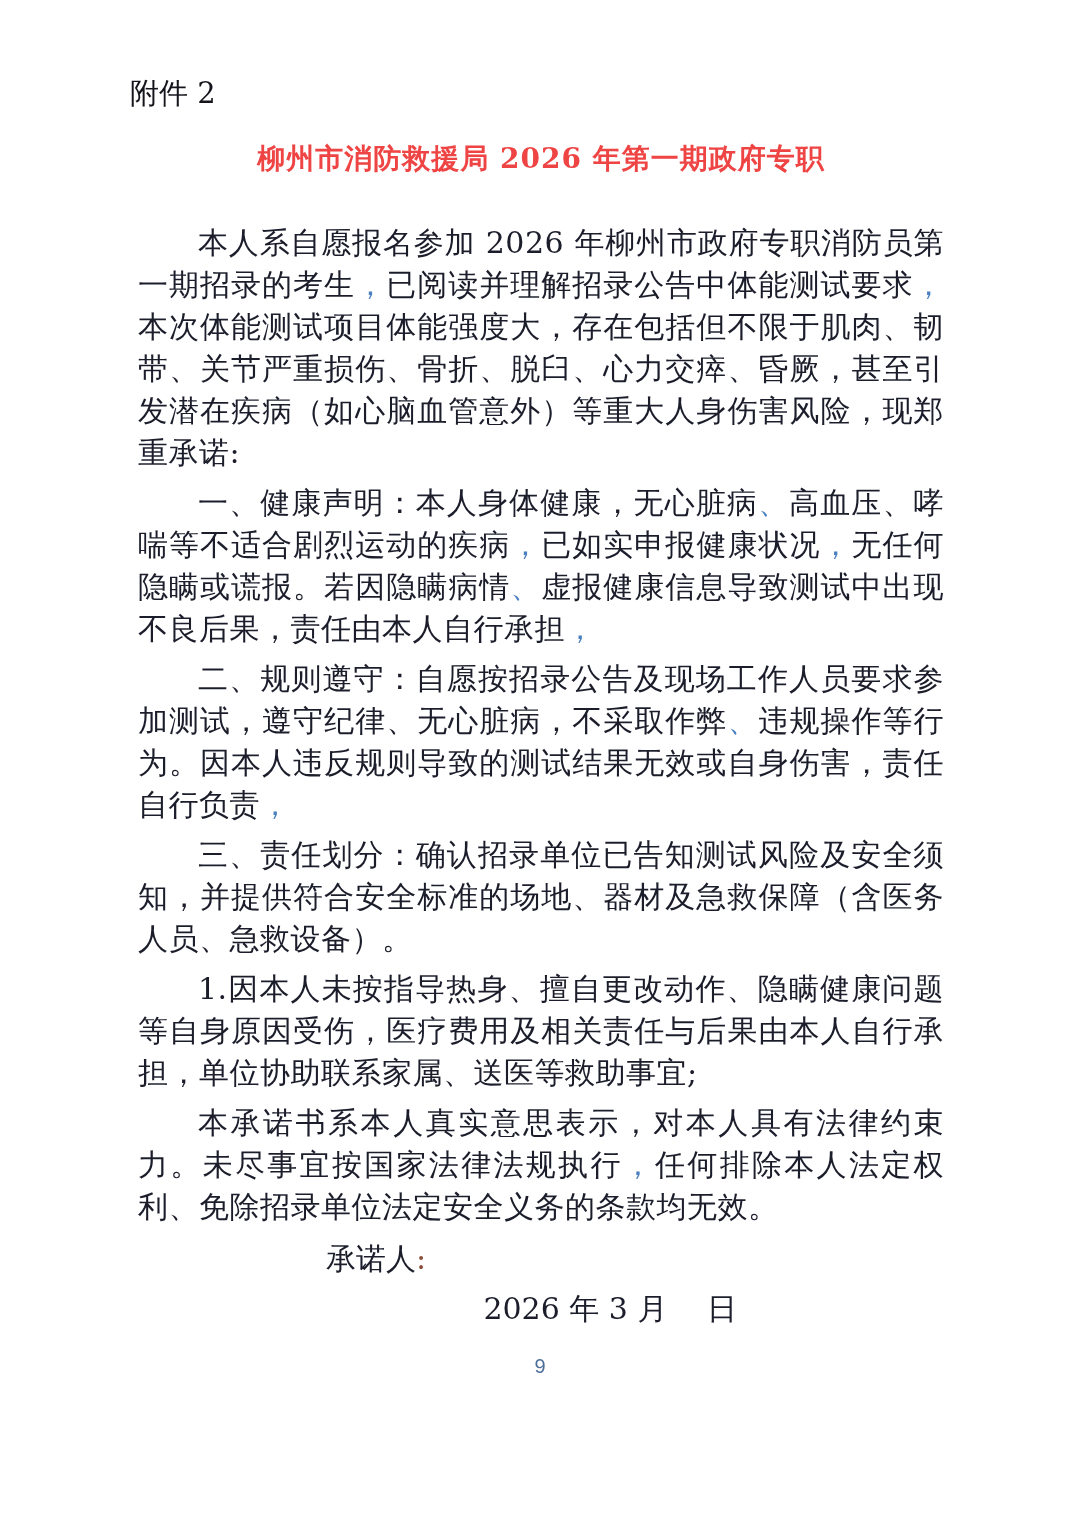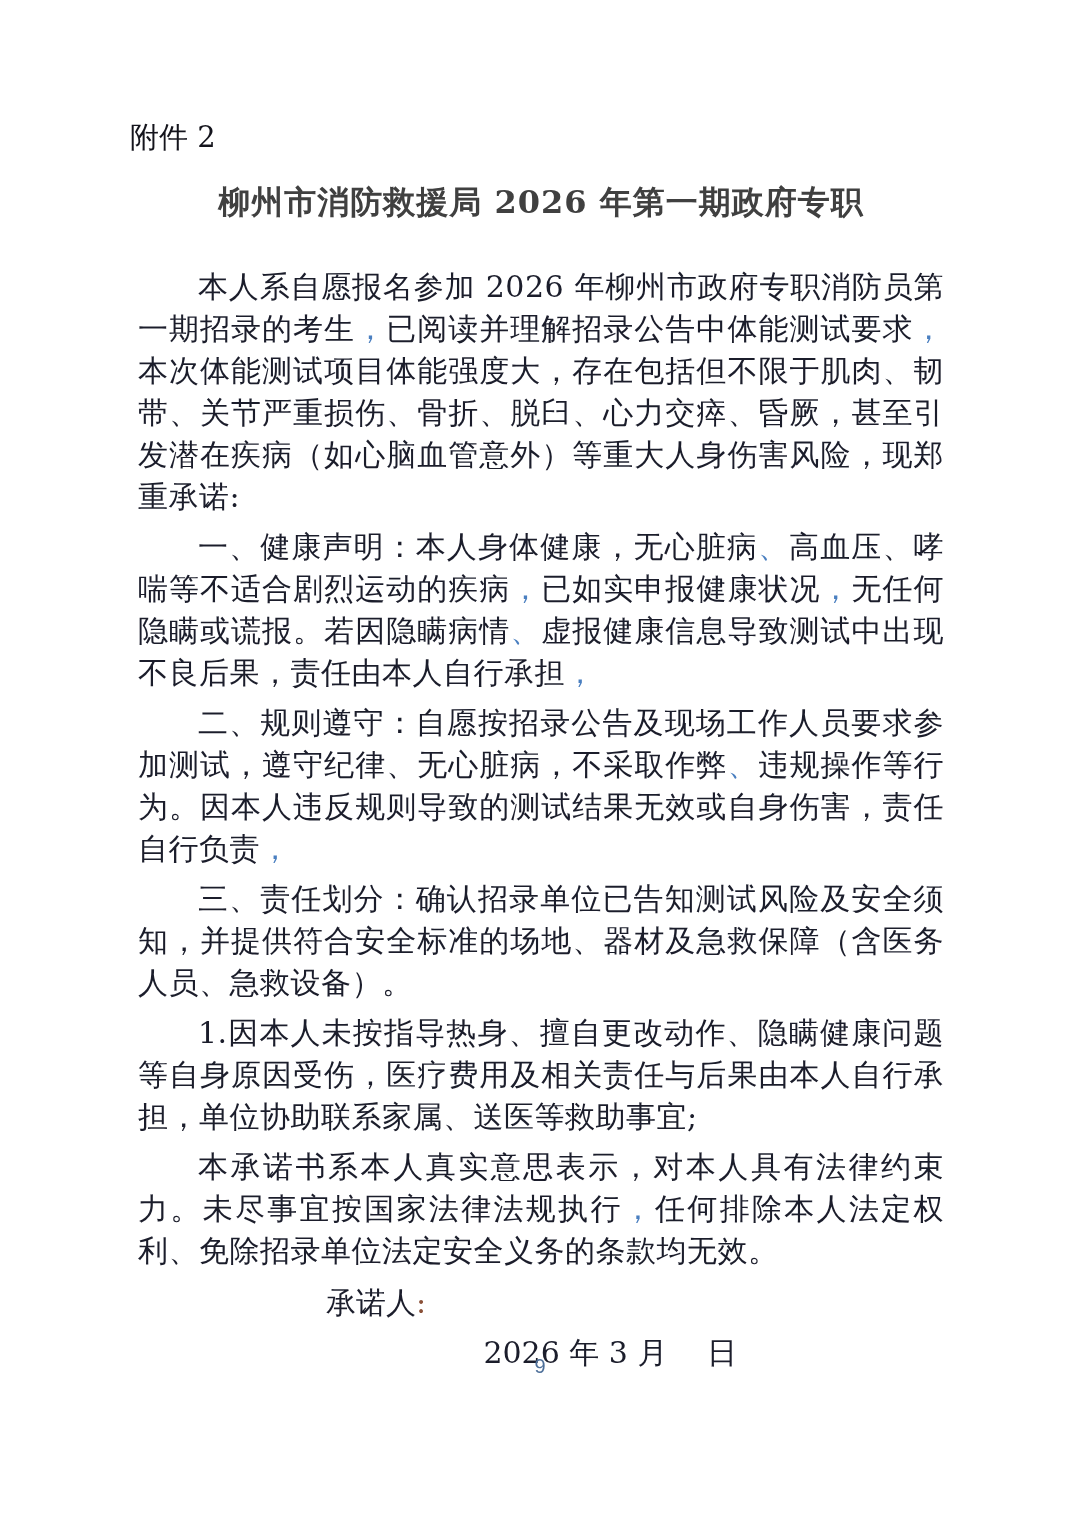--- a/index.html
+++ b/index.html
@@ -8,35 +8,35 @@
     background: #ffffff;
   }
   .page {
     width: 1080px;
     height: 1436px;
     position: relative;
     background: #ffffff;
     color: #1b1d2b;
     font-family: "DejaVu Serif", "Liberation Serif", serif;
     box-sizing: border-box;
-    padding: 119px 128px 0 130px;
+    padding: 75px 128px 0 130px;
     overflow: hidden;
   }
   .attachment {
     font-size: 29px;
     line-height: 36px;
     color: #14141c;
   }
   .doc-title {
     margin: 20px 0 0 0;
-    font-size: 32px;
+    font-size: 28px;
     font-weight: bold;
     text-align: center;
     line-height: 55px;
-    color: #404040;
+    color: #ef4444;
     letter-spacing: 1px;
   }
   .doc-title .title-line { display: block; }
   .body-text {
     margin-top: 36px;
   }
   .body-text p {
     margin: 8px;
     font-size: 30px;
     line-height: 42px;

